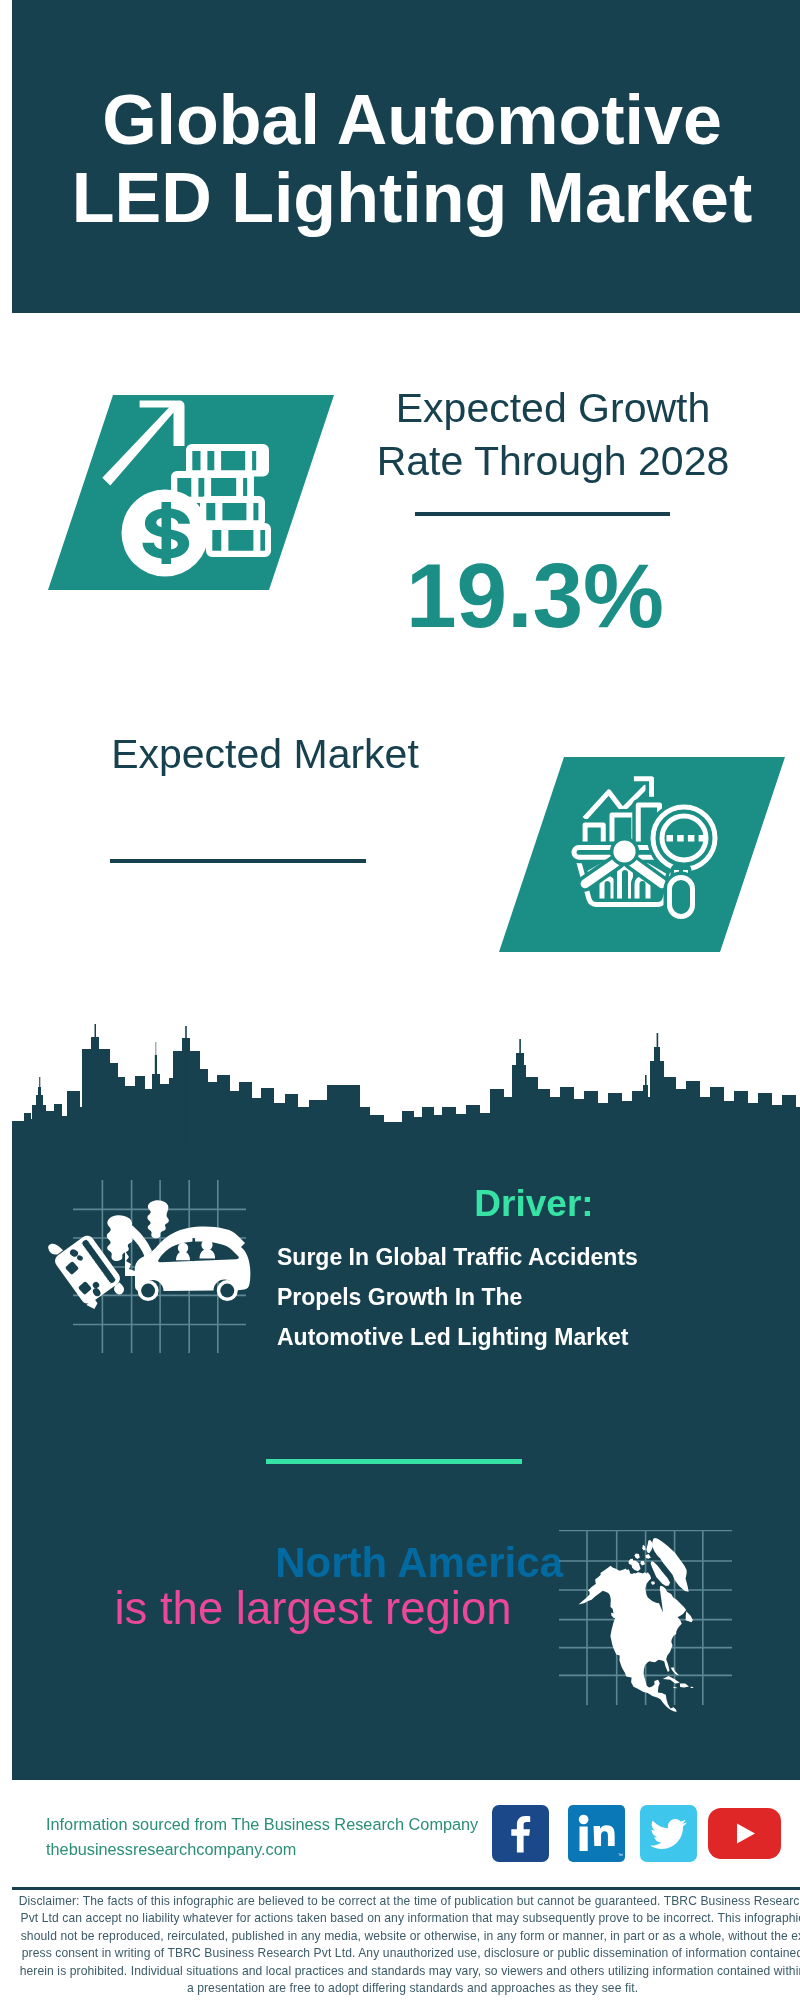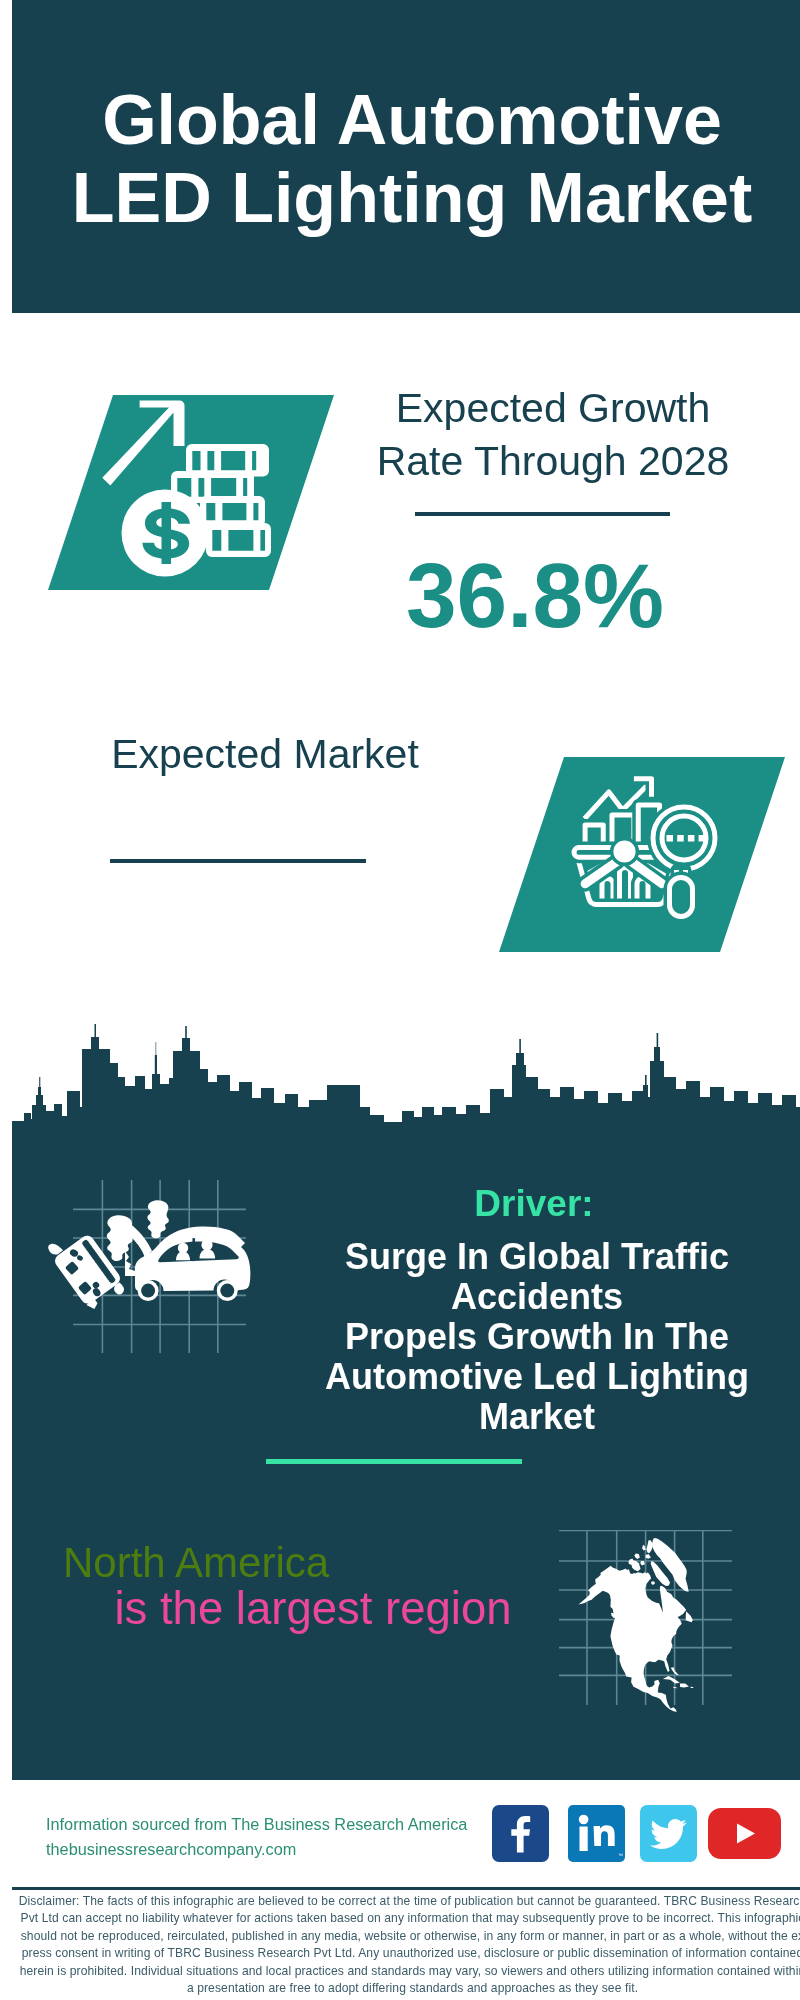--- a/index.html
+++ b/index.html
@@ -29,26 +29,26 @@
              line-height:53px;text-align:center;}
   .statval{position:absolute;color:#1b8f86;font-weight:700;text-align:center;}
   .rule{position:absolute;height:3.5px;background:#17414f;}
 
   
   .darkband{position:absolute;left:0;top:1144px;width:800px;height:636px;background:#17414f;}
   .skyline{position:absolute;left:0;top:1019px;width:800px;height:126px;}
 
   .crashwrap{position:absolute;left:61px;top:1180px;width:240px;height:200px;overflow:visible;}
   .driver-h{position:absolute;color:#36e3a4;font-weight:700;font-size:37px;text-align:center;}
-  .driver-t{position:absolute;color:#fff;font-weight:700;font-size:36px;line-height:40px;text-align:center;}
+  .driver-t{position:absolute;color:#fff;font-weight:700;font-size:23px;line-height:40px;text-align:left;}
 
   .divider{position:absolute;background:#36e3a4;height:5px;}
 
   .mapwrap{position:absolute;left:547px;top:1530px;width:173px;height:190px;}
-  .region-n{position:absolute;color:#4d7c0f;font-weight:400;font-size:42px;text-align:left;}
+  .region-n{position:absolute;color:#0369a1;font-weight:700;font-size:42px;text-align:right;}
   .region-t{position:absolute;color:#ec4899;font-weight:400;font-size:45.5px;line-height:48px;text-align:center;}
 
   
   .footerbar{position:absolute;left:0;top:1780px;width:800px;height:107px;background:#fff;}
   .src{position:absolute;color:#2a8f73;font-size:16.3px;line-height:25px;}
   .social{position:absolute;left:480px;top:1805px;width:300px;height:57px;}
   .sbtn{position:absolute;top:0;width:57px;height:57px;display:block;}
   .sbtn svg{width:100%;height:100%;display:block;}
   .sbtn.ytb{width:73px;height:51px;top:3px;}
   .hairline{position:absolute;left:0;width:800px;height:3px;background:#17414f;}
@@ -89,21 +89,21 @@
           <path d="M118.3 113.5 c-12.5 0 -21.4 5.9 -21.4 14.7 c0 8.8 8.3 12.3 19.8 14.3 c9.6 1.7 13.1 3.2 13.1 6.7 c0 3.3 -4.3 5.5 -11.4 5.5 c-7.4 0 -11.9 -2.4 -12.4 -7 h-11.6 c0.4 9.4 9 16 23.9 16 c13.6 0 22.9 -5.9 22.9 -15.1 c0 -9.2 -8.1 -12.5 -20.5 -14.7 c-9.7 -1.7 -12.4 -3.3 -12.4 -6.3 c0 -3.1 3.9 -5.3 10.4 -5.3 c6.8 0 10.8 2.4 11.7 6.5 h11.6 c-0.8 -9.2 -9 -15.5 -23.7 -15.5 Z"></path>
         </g>
       </g>
     </svg>
   </div>
   <div class="statlabel" style="left:331px;top:382px;width:420px;">
     <div>Expected Growth</div>
     <div>Rate Through 2028</div>
   </div>
   <div class="rule" style="left:403px;top:512px;width:255px;"></div>
-  <div class="statval" style="left:313px;top:550px;width:420px;font-size:91px;line-height:91px;">36.8%</div>
+  <div class="statval" style="left:313px;top:550px;width:420px;font-size:91px;line-height:91px;">19.3%</div>
 
   <div class="para para2">
     <svg class="picon" viewBox="0 0 286 195">
         <polyline class="cs" points="85.5,61.8 109.9,34.9 123.6,53 148,28.6"></polyline>
         <polyline class="ik" points="85.5,61.8 109.9,34.9 123.6,53 148,28.6"></polyline>
         <polyline class="cs" points="134.9,21.8 152.5,21.8 152.5,39.8"></polyline>
         <polyline class="ik" points="134.9,21.8 152.5,21.8 152.5,39.8"></polyline>
         <path class="cs" d="M86.1 68 h18.15 v30 h-18.15 Z"></path>
         <path class="ik" d="M86.1 68 h18.15 v30 h-18.15 Z"></path>
         <path class="cs" d="M113 58 h21.9 v40 h-21.9 Z"></path>
@@ -364,21 +364,21 @@
 <path d="M140.5,157.7 L147.1,157.7 L151.7,160.8 L145.7,161.8 L140.9,161.3 Z"></path>
 <path d="M132.5,161.1 L136.8,161.8 L136.3,162.8 L132.8,162.5 Z"></path>
 <path d="M153.6,161.1 L156.9,161.3 L156.9,162.5 L154.0,162.3 Z"></path>
 <path d="M129.3,140.8 L132.8,140.3 L134.2,143.9 L139.4,148.8 L135.6,148.1 L131.5,143.9 Z"></path>
 
     </g>
   </svg>
 
   <div class="footerbar"></div>
   <div class="src" style="left:34px;top:1812px;">
-    <div>Information sourced from The Business Research America</div>
+    <div>Information sourced from The Business Research Company</div>
     <div>thebusinessresearchcompany.com</div>
   </div>
 
   <div class="social">
     <a class="sbtn" style="left:0px;">
       <svg viewBox="0 0 57 57">
           <rect x="0" y="0" width="57" height="57" rx="7" fill="#1a4889"></rect>
         <path fill="#fff" d="M31.6 47.5 V30.8 h5.6 l0.8 -6.5 h-6.4 v-4.2 c0 -1.9 0.5 -3.1 3.2 -3.1 h3.4 V11.2 c-0.6 -0.1 -2.6 -0.3 -5 -0.3 c-4.9 0 -8.3 3 -8.3 8.5 v4.9 h-5.6 v6.5 h5.6 v16.7 Z"></path>
         </svg>
     </a>

